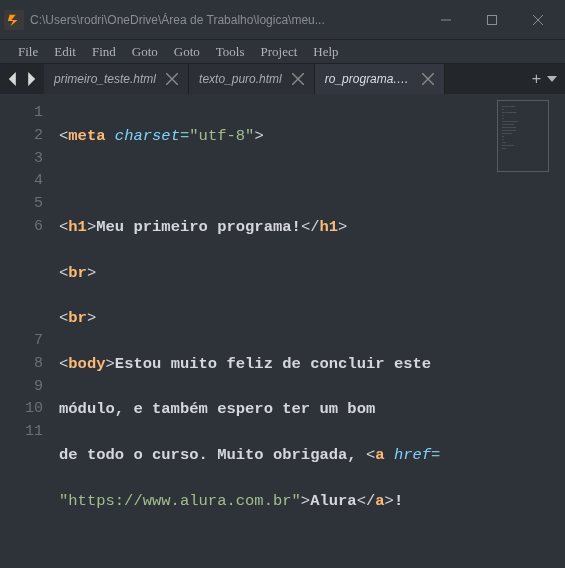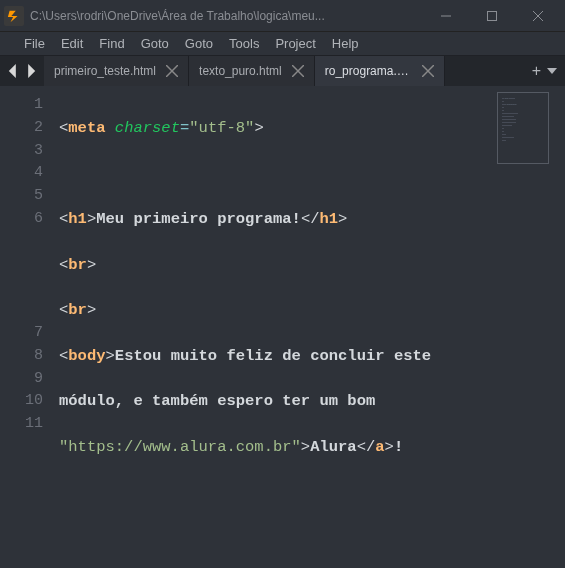--- a/index.html
+++ b/index.html
@@ -7,21 +7,21 @@
       font-family: "Segoe UI", Tahoma, sans-serif;
       background: #2e3239;
       color: #d0d0d0;
       width: 565px;
       height: 568px;
       overflow: hidden;
       font-size: 13px;
     }
     
     .titlebar {
-      height: 32px;
+      height: 40px;
       background: #2e3239;
       display: flex;
       align-items: center;
       padding: 0 4px;
       border-bottom: 1px solid #222;
     }
     .titlebar .app-icon {
       width: 20px;
       height: 20px;
       background: #3a3a3a;
@@ -53,22 +53,23 @@
       color: #8a8d93;
       cursor: default;
     }
     .titlebar .win-btn svg { width: 10px; height: 10px; }
     
     .menubar {
       height: 24px;
       background: #2e3239;
       display: flex;
       align-items: center;
-      padding: 0 16px;
+      padding: 0 10px;
       border-bottom: 1px solid #1f2126;
+      font-family: Liberation Serif, serif;
     }
     .menubar .menu-item {
       padding: 2px 8px;
       color: #b0b3b8;
       font-size: 13px;
       cursor: default;
     }
     
     .tabstrip {
       height: 30px;
@@ -97,21 +98,21 @@
       border-right: 1px solid #1d1f24;
       color: #a9acb1;
       font-size: 12px;
       max-width: 180px;
       overflow: hidden;
     }
     .tab.active {
       background: #33373f;
       color: #dcdfe4;
     }
-    .tab .tabname { white-space: nowrap; overflow: hidden; text-overflow: ellipsis; }
+    .tab .tabname { white-space: nowrap; overflow: hidden; text-overflow: ellipsis; font-style: italic; }
     .tab .close {
       width: 12px; height: 12px;
       display: flex; align-items: center; justify-content: center;
       color: #888;
       flex-shrink: 0;
     }
     .tab.overflow { max-width: 130px; }
     .tab-spacer { flex: 1; background: #23262b;}
     .tab-controls {
       display:flex; align-items:center; gap:6px; padding: 0 8px; background:#23262b;
@@ -143,21 +144,21 @@
       font-size: 15.5px;
       line-height: 22.8px;
       color: #d4d8dc;
       padding: 8px 0 0 4px;
       white-space: pre;
       position: relative;
     }
     .code .row { height:22.8px; }
     .tagang { color:#d4d8dc; }
     .tagname { color:#fdba74;font-weight:bold; }
-    .attrname { color:#22c55e; font-style: italic; }
+    .attrname { color:#7dd3fc; font-style: italic; }
     .op { color:#7fc1c7; }
     .str { color:#a3be8c; }
     .text { color:#d4d8dc;font-weight:bold; }
     .minimap {
       width: 60px;
       background: #2e3239;
       padding: 6px 4px;
     }
     .minimap .mm-box {
       width: 52px;
@@ -280,20 +281,21 @@
   </div>
 
   <div class="code">
 <div class="row"><span class="tagang">&lt;</span><span class="tagname">meta</span><span> </span><span class="attrname">charset</span><span class="op">=</span><span class="str">"utf-8"</span><span class="tagang">&gt;</span></div>
 <div class="row"></div>
 <div class="row"><span class="tagang">&lt;</span><span class="tagname">h1</span><span class="tagang">&gt;</span><span class="text">Meu primeiro programa!</span><span class="tagang">&lt;/</span><span class="tagname">h1</span><span class="tagang">&gt;</span></div>
 <div class="row"><span class="tagang">&lt;</span><span class="tagname">br</span><span class="tagang">&gt;</span></div>
 <div class="row"><span class="tagang">&lt;</span><span class="tagname">br</span><span class="tagang">&gt;</span></div>
 <div class="row"><span class="tagang">&lt;</span><span class="tagname">body</span><span class="tagang">&gt;</span><span class="text">Estou muito feliz de concluir este</span></div>
 <div class="row"><span class="text">módulo, e também espero ter um bom</span></div>
+<div class="row"><span class="text">de todo o curso. Muito obrigada, </span><span class="tagang">&lt;</span><span class="tagname">a</span><span> </span><span class="attrname">href</span><span class="op">=</span></div>
 <div class="row"><span class="str">"https://www.alura.com.br"</span><span class="tagang">&gt;</span><span class="text">Alura</span><span class="tagang">&lt;/</span><span class="tagname">a</span><span class="tagang">&gt;</span><span class="text">!</span></div>
 
 
 
 
 
   </div>
 
   <div class="minimap">
     <div class="mm-box">▬ ▬▬ ▬▬▬<br>▬<br>▬▬ ▬▬▬▬▬<br>▬<br>▬<br>▬▬▬▬▬▬▬▬<br>▬▬▬▬▬▬<br>▬▬▬▬▬▬▬<br>▬▬▬▬▬▬▬<br>▬▬▬▬▬<br>▬<br>▬<br>▬▬<br>▬▬▬▬▬▬<br>▬▬</div>

